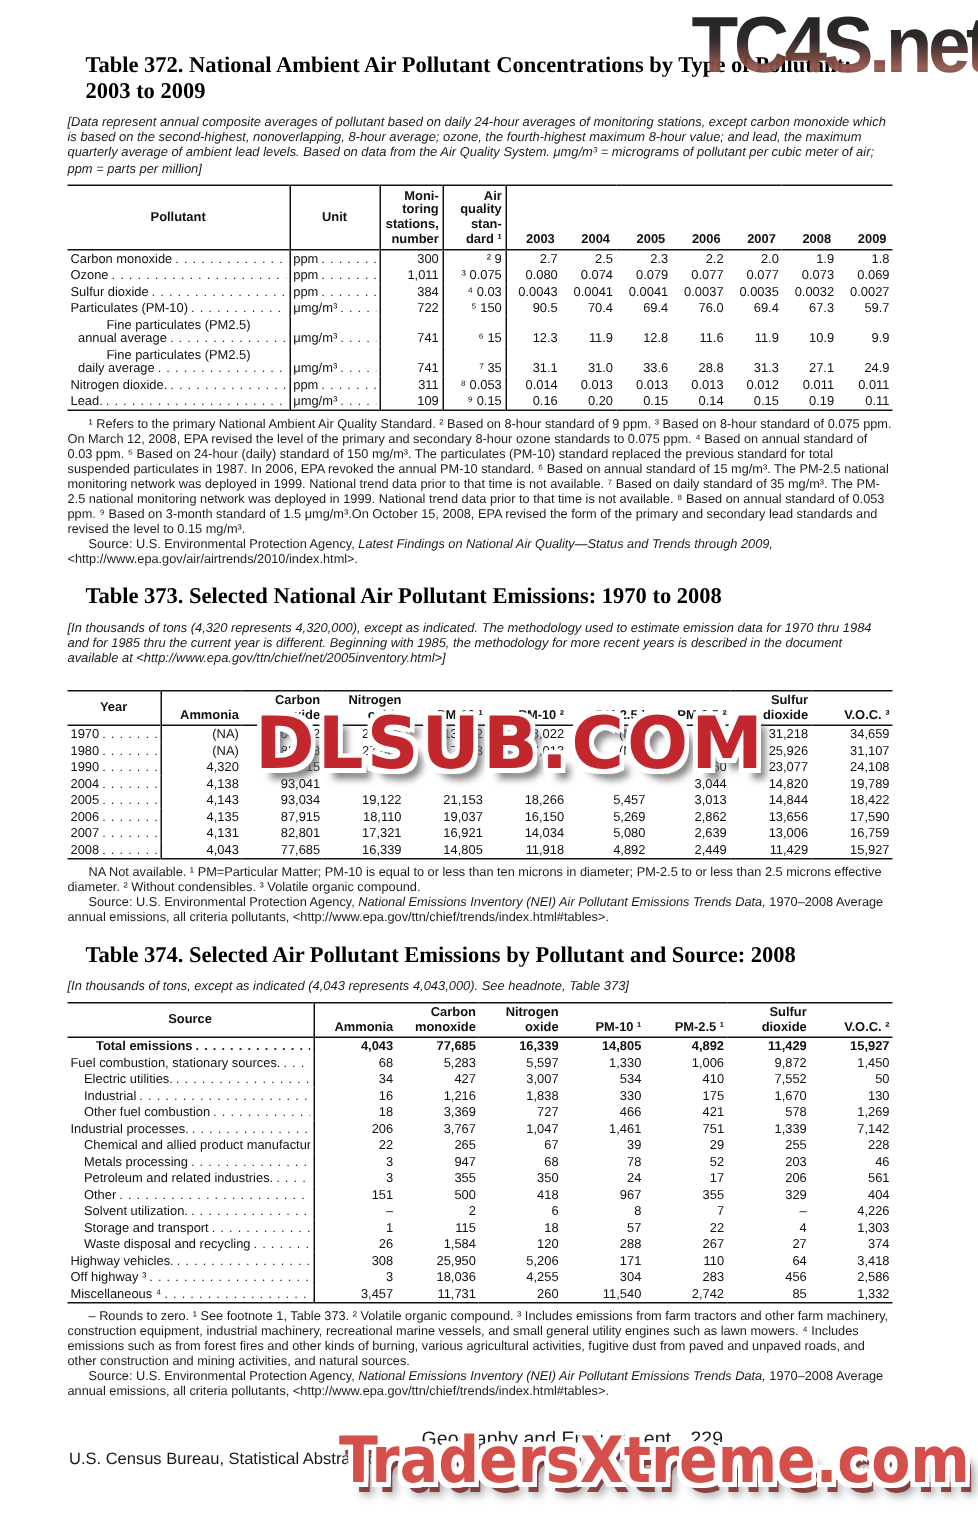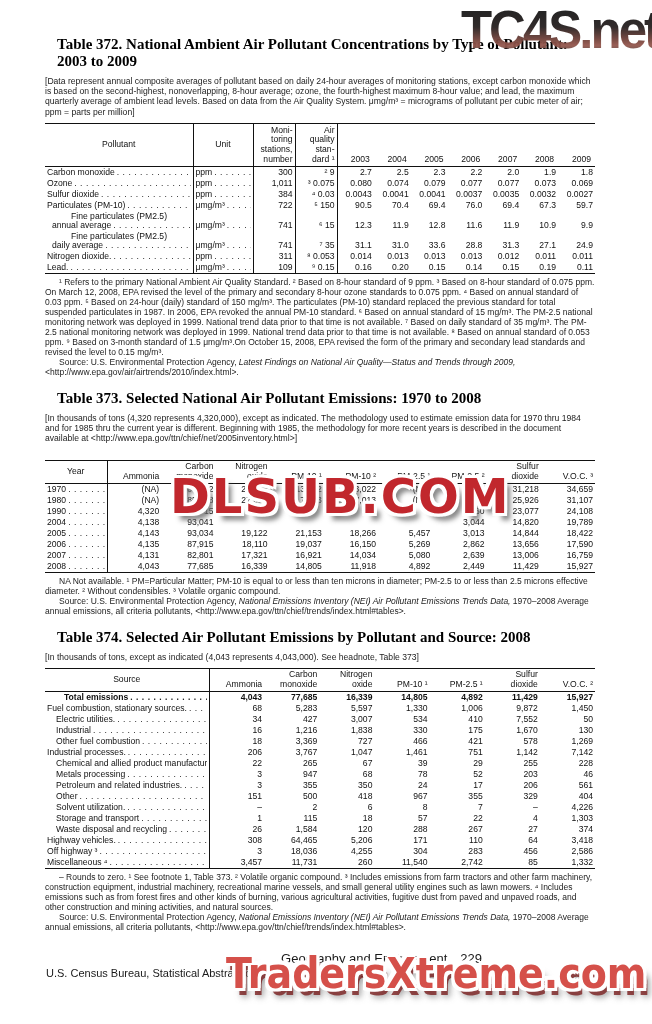--- a/index.html
+++ b/index.html
@@ -10,30 +10,30 @@
     -webkit-font-smoothing:antialiased;
   }
   .content{padding:36px 57px 0 45px;}
 
   
   .tbl-title{
     font-family:"Liberation Serif", serif;font-weight:bold;
     font-size:15px;line-height:1.16;margin:0 0 5px 12px;color:#000;
   }
   
-  .headnote{font-size:8.6px;line-height:1.2;margin:0 0 6px 0;color:#1c1c1c;}
+  .headnote{font-size:8.6px;line-height:1.2;margin:0 0 6px 0;color:#1c1c1c;font-style:italic;}
   .footnote{font-size:8.5px;line-height:1.18;margin:0;color:#1c1c1c;text-indent:14px;}
   .src i{}
 
   
   table{border-collapse:collapse;table-layout:fixed;width:550px;margin:0 0 3px 0;
         font-size:8.6px;line-height:1.14;color:#111;}
   table{border-top:1.6px solid #111;border-bottom:1.6px solid #111;}
   thead tr{border-bottom:1.1px solid #111;}
-  th{font-weight:normal;vertical-align:bottom;padding:1.5px 2px;}
+  th{font-weight:bold;vertical-align:bottom;padding:1.5px 2px;}
   td{padding:0.6px 2px;vertical-align:bottom;}
   .vr{border-right:1px solid #111;}
   .r{text-align:right;}
   .c{text-align:center;}
   .mid{vertical-align:middle;}
   .pre{white-space:pre-line;}
   .yrh{padding-right:4px;margin-left:38px;}
 
   
   .lf{display:flex;align-items:baseline;overflow:hidden;white-space:nowrap;}
@@ -645,21 +645,21 @@
             <div class="lf">
               <span class="lbl">Industrial processes.</span>
               <span class="dots"></span>
             </div>
           </td>
           <td class="r">206</td>
           <td class="r">3,767</td>
           <td class="r">1,047</td>
           <td class="r">1,461</td>
           <td class="r">751</td>
-          <td class="r">1,142</td>
+          <td class="r">1,339</td>
           <td class="r">7,142</td>
         </tr>
 
         <tr>
           <td class="vr">
             <div class="lf">
               <span class="lbl ind">Chemical and allied product manufacturing</span>
               <span class="dots"></span>
             </div>
           </td>
@@ -769,21 +769,21 @@
         </tr>
 
         <tr>
           <td class="vr">
             <div class="lf">
               <span class="lbl">Highway vehicles.</span>
               <span class="dots"></span>
             </div>
           </td>
           <td class="r">308</td>
-          <td class="r">64,465</td>
+          <td class="r">25,950</td>
           <td class="r">5,206</td>
           <td class="r">171</td>
           <td class="r">110</td>
           <td class="r">64</td>
           <td class="r">3,418</td>
         </tr>
 
         <tr>
           <td class="vr">
             <div class="lf">

